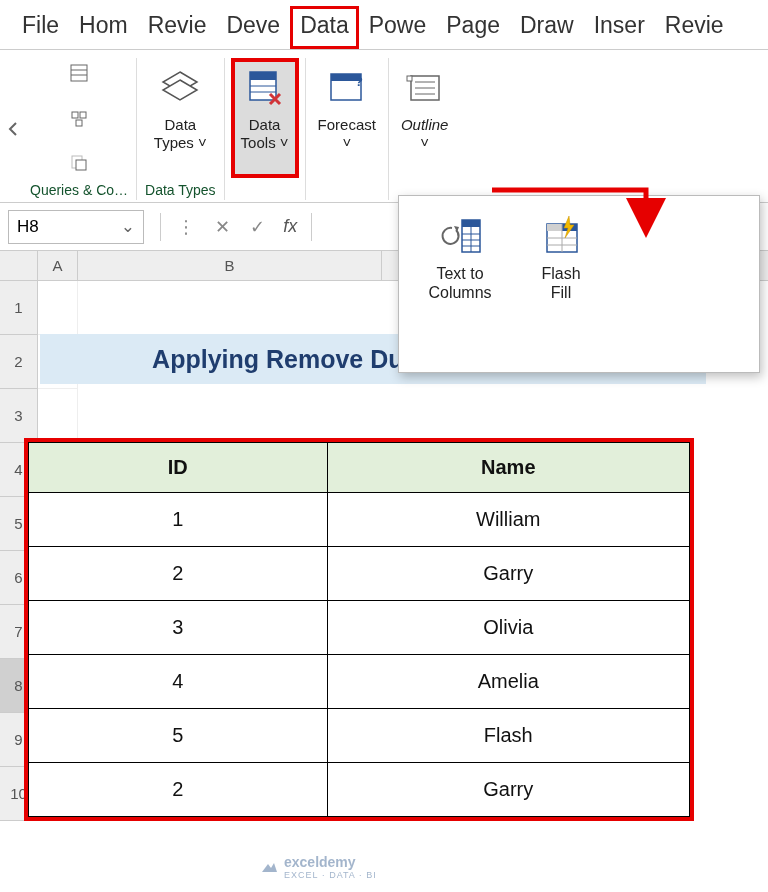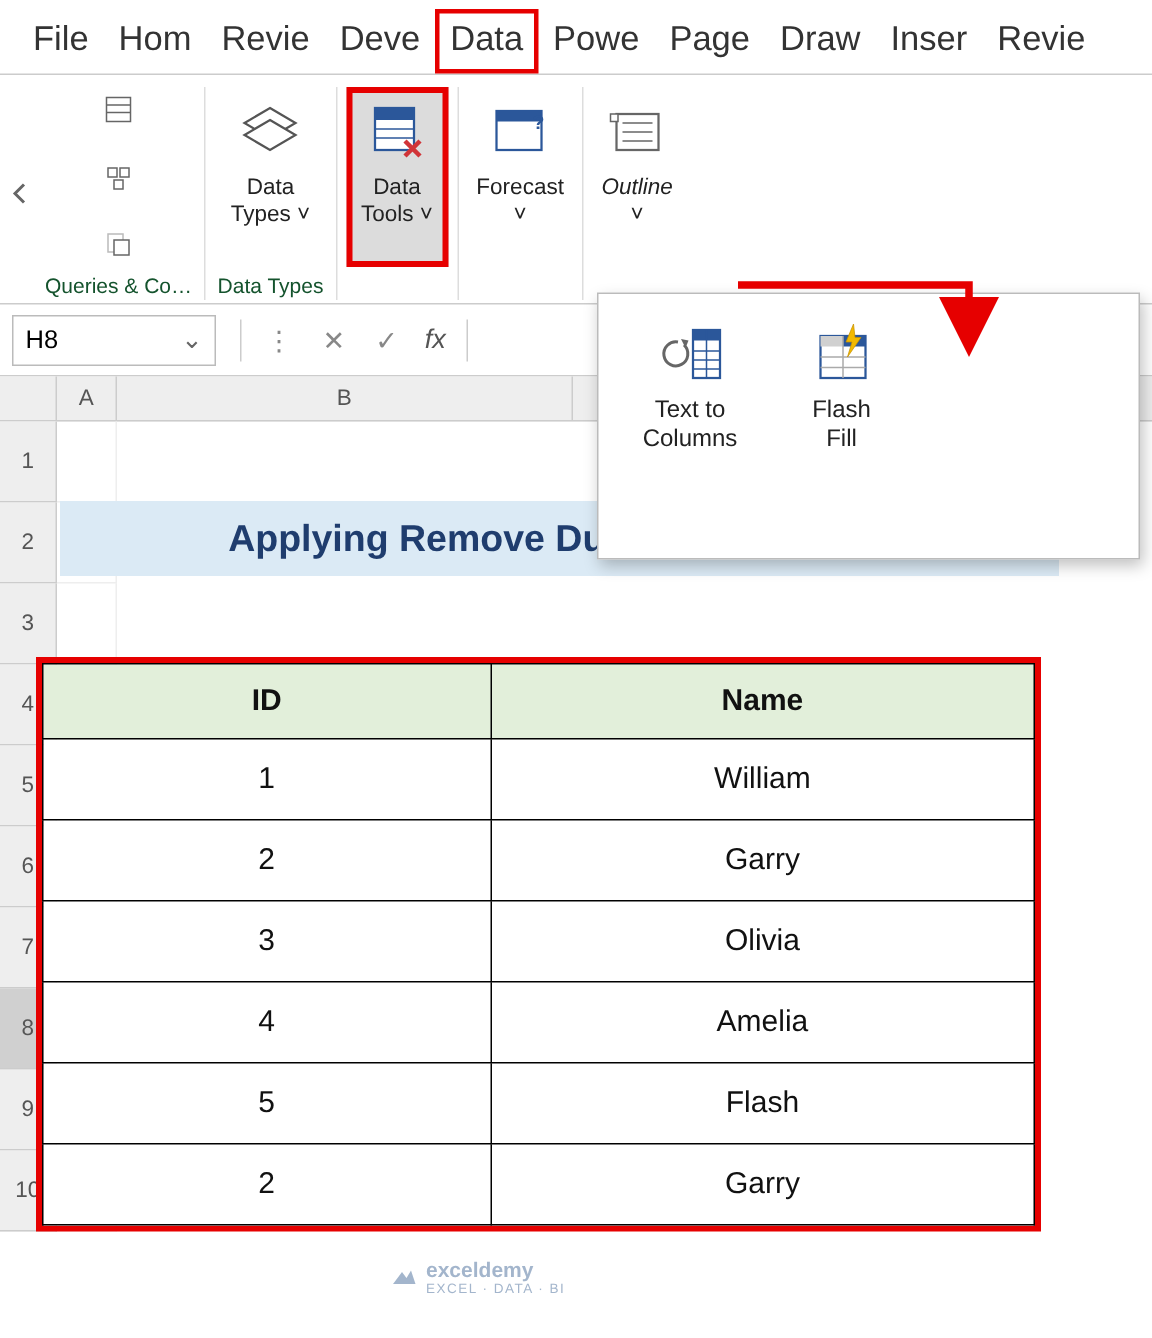--- a/index.html
+++ b/index.html
@@ -256,21 +256,21 @@
   .data-table .colC { width:364px; }
 
   .row-headers-abs {
     position:absolute;
     left:0; top:0;
   }
 
   .watermark {
     position:absolute;
     left:260px;
-    bottom:28px;
+    bottom:12px;
     color:#9aaec7;
     font-size:14px;
     z-index:20;
     display:flex;
     align-items:center;
     gap:6px;
     opacity:0.9;
     pointer-events:none;
   }
   .watermark .wm-sub { font-size:9px; letter-spacing:1px; display:block;}

